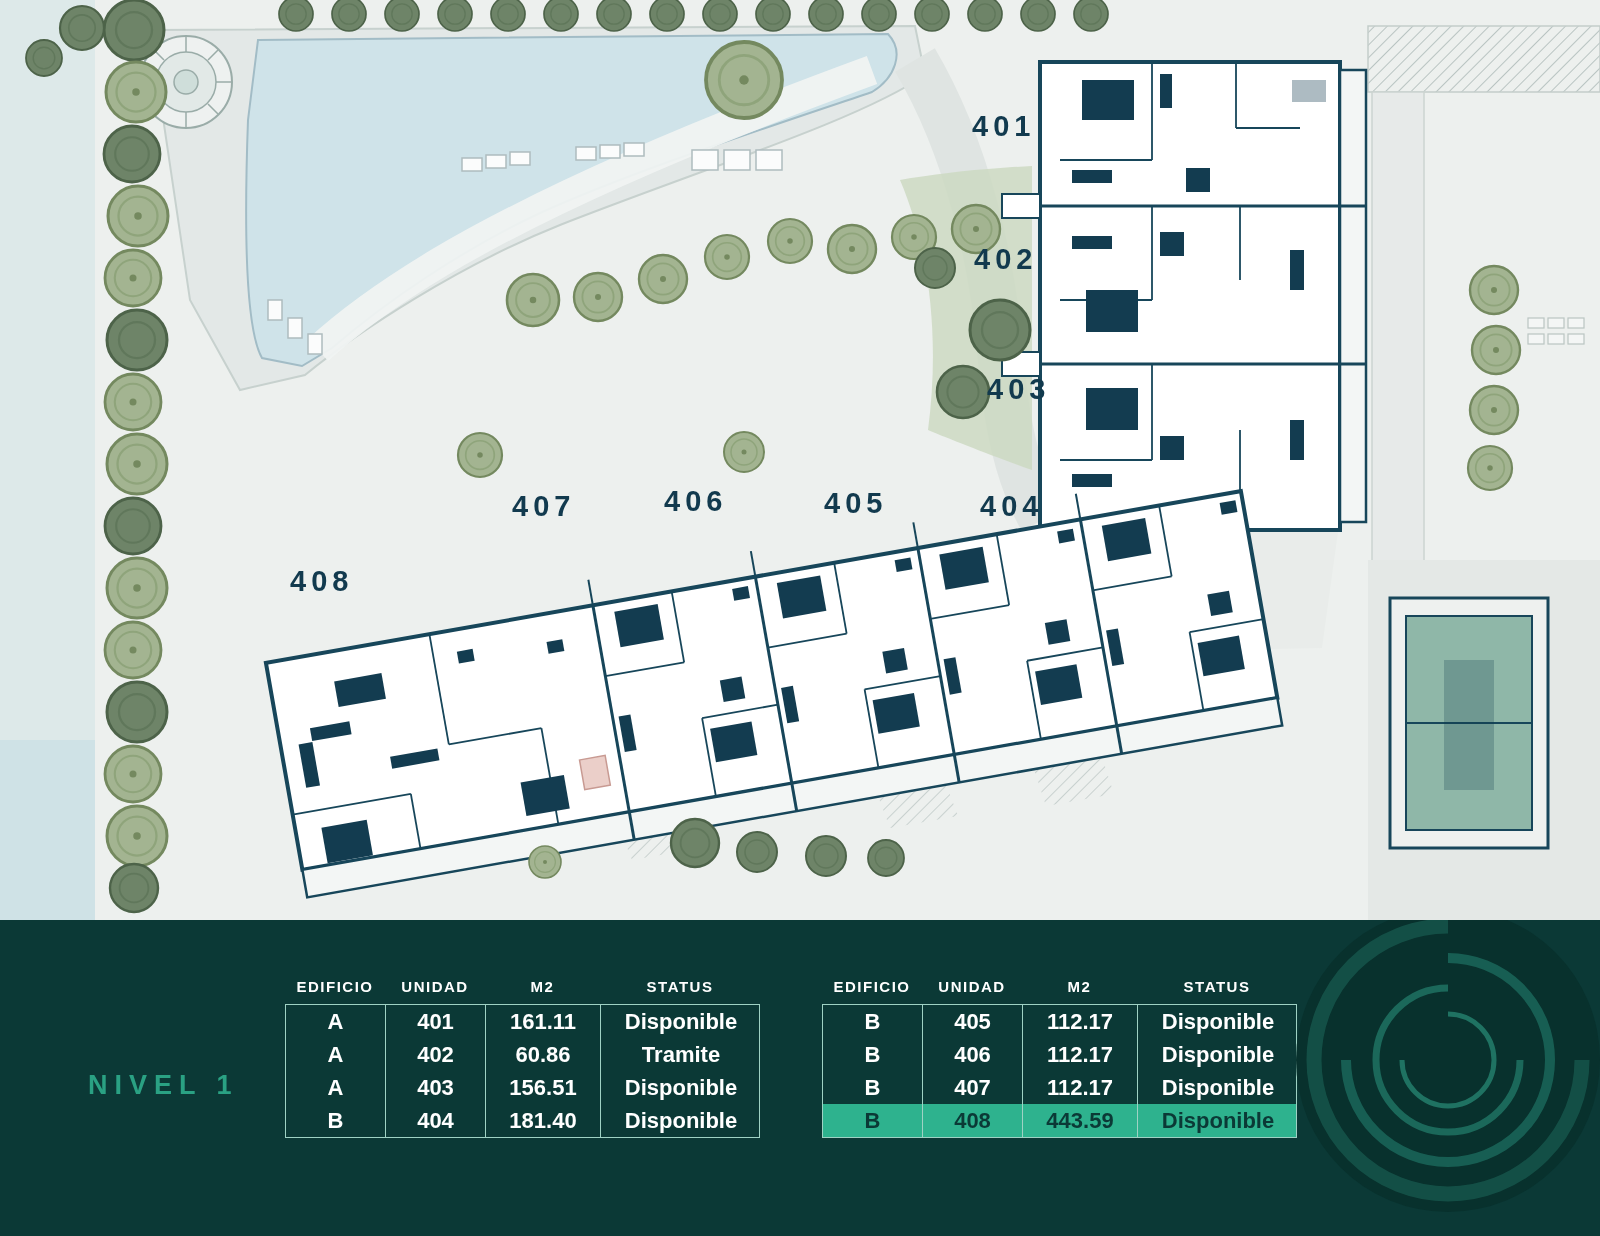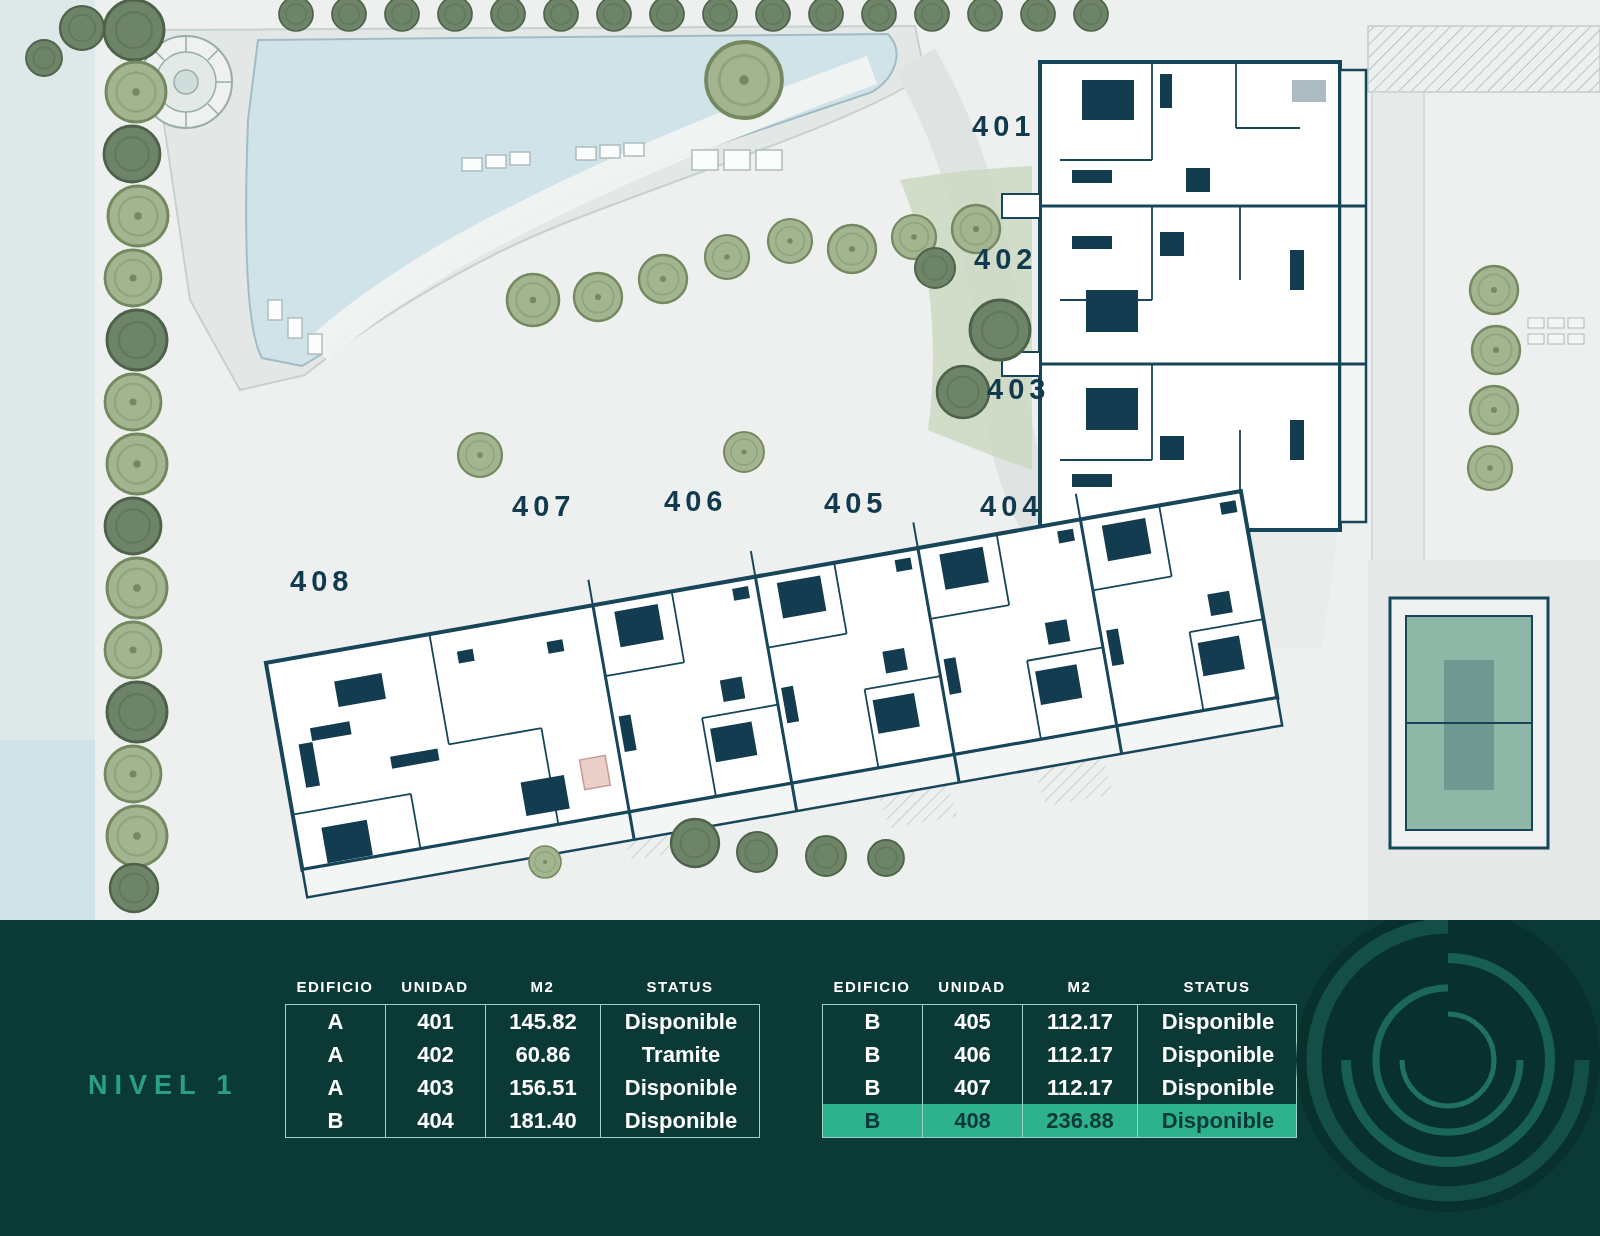--- a/index.html
+++ b/index.html
@@ -322,21 +322,21 @@
       <div class="pt-headers">
         <span>EDIFICIO</span>
         <span>UNIDAD</span>
         <span>M2</span>
         <span>STATUS</span>
       </div>
       <div class="pt-body">
         <div class="pt-row">
           <span class="pt-cell">A</span>
           <span class="pt-cell">401</span>
-          <span class="pt-cell">145.82</span>
+          <span class="pt-cell">161.11</span>
           <span class="pt-cell last">Disponible</span>
         </div>
         <div class="pt-row">
           <span class="pt-cell">A</span>
           <span class="pt-cell">402</span>
           <span class="pt-cell">60.86</span>
           <span class="pt-cell last">Tramite</span>
         </div>
         <div class="pt-row">
           <span class="pt-cell">A</span>
@@ -375,21 +375,21 @@
         </div>
         <div class="pt-row">
           <span class="pt-cell">B</span>
           <span class="pt-cell">407</span>
           <span class="pt-cell">112.17</span>
           <span class="pt-cell last">Disponible</span>
         </div>
         <div class="pt-row highlight">
           <span class="pt-cell">B</span>
           <span class="pt-cell">408</span>
-          <span class="pt-cell">236.88</span>
+          <span class="pt-cell">443.59</span>
           <span class="pt-cell last">Disponible</span>
         </div>
       </div>
     </div>
 
     <div class="penthouse-label">PENTHOUSE</div>
 
     <svg class="swirl-svg" viewBox="0 0 320 316">
       <circle cx="168" cy="140" r="152" fill="#08312d"></circle>
       <path d="M 168 6 A 134 134 0 1 0 302 140" stroke="#155349" stroke-width="15" fill="none" opacity="0.9"></path>

